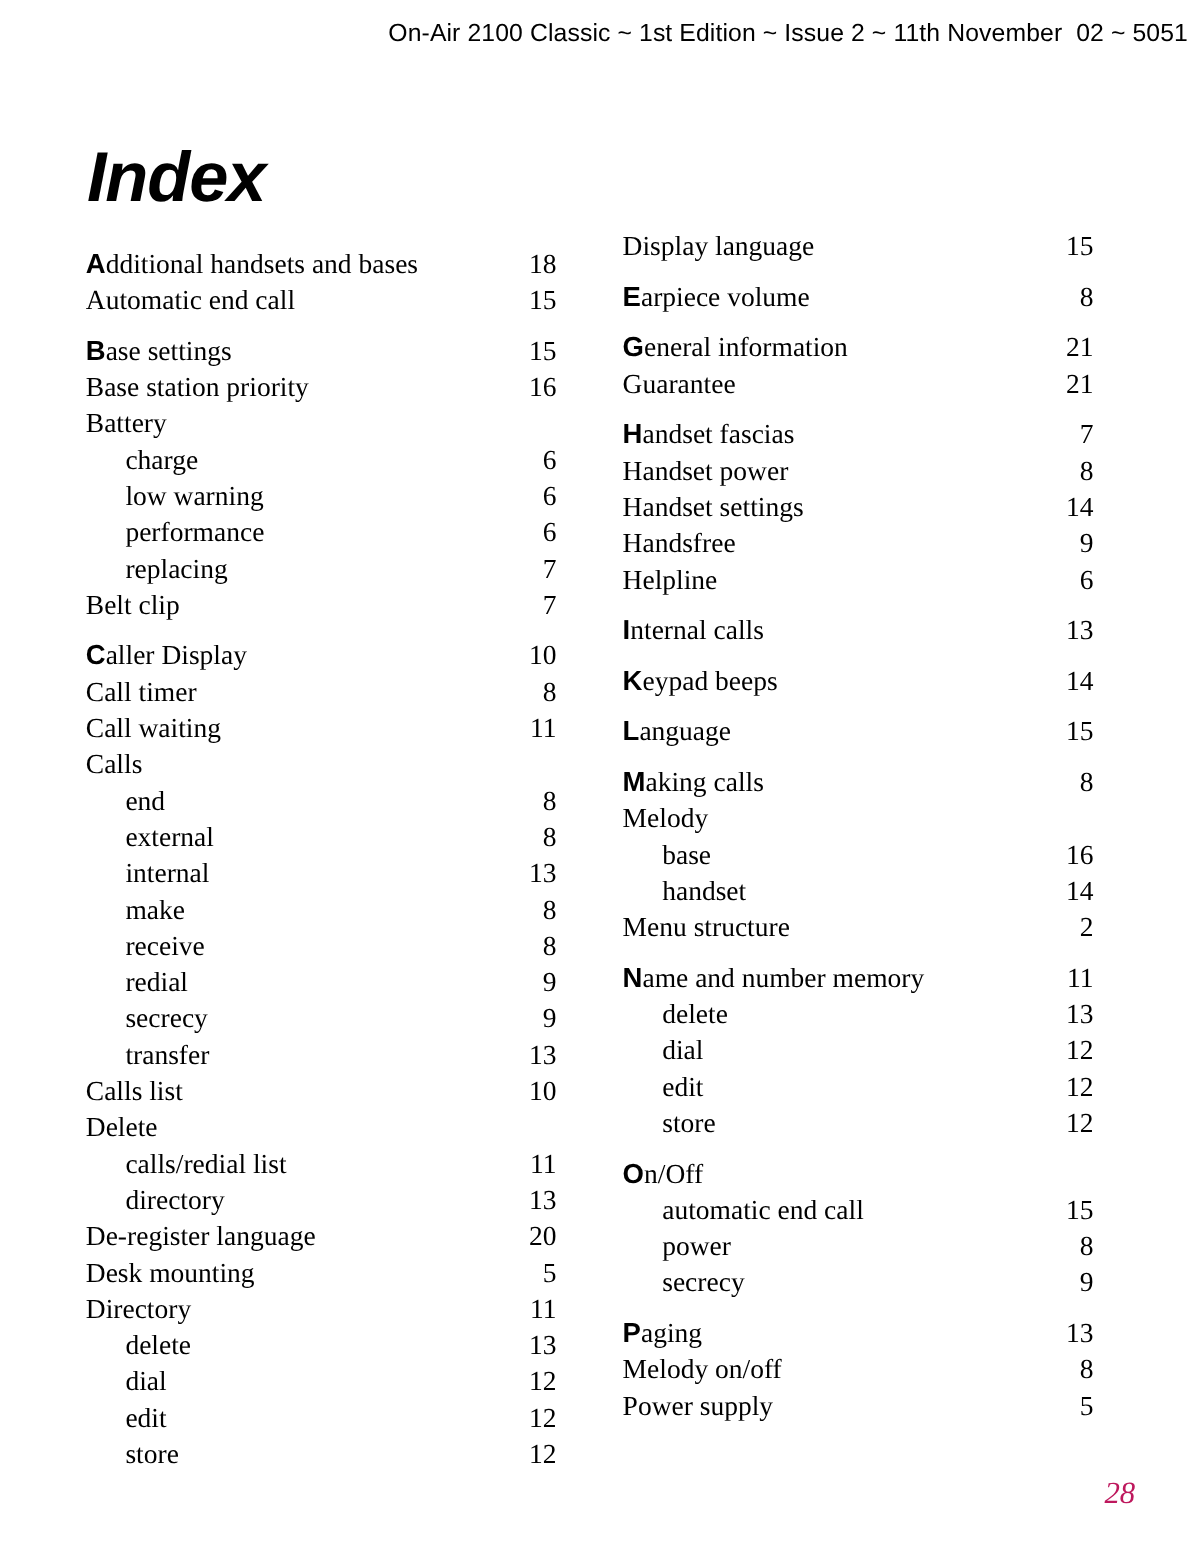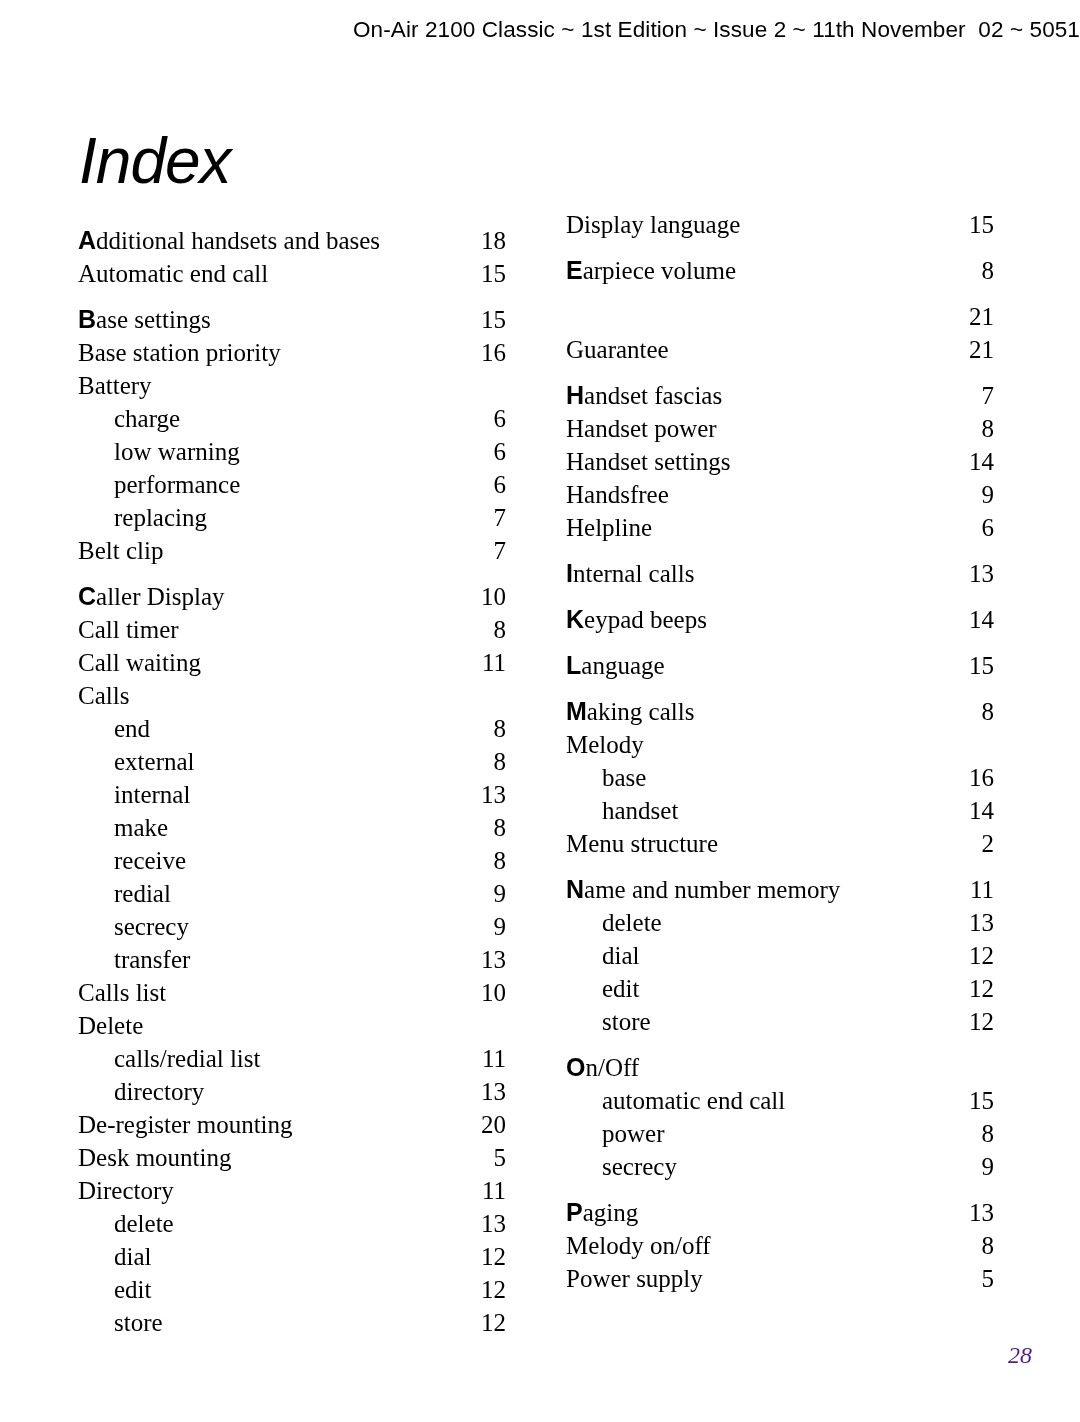--- a/index.html
+++ b/index.html
@@ -30,21 +30,21 @@
     color: #000;
     white-space: pre;
   }
 
   
   .page-title {
     position: absolute;
     top: 129px;
     left: 79px;
     font-family: "Liberation Sans", "DejaVu Sans", sans-serif;
-    font-weight: normal;
+    font-weight: bold;
     font-style: italic;
     font-size: 64px;
     line-height: 64px;
     letter-spacing: -1px;
     color: #000;
   }
 
   
   .index-body {
     position: absolute;
@@ -106,22 +106,22 @@
     font-size: 25px;
     line-height: 33px;
   }
 
   
   .folio {
     position: absolute;
     top: 1342px;
     right: 48px;
     font-style: italic;
-    font-size: 24px;
-    color: #4c1d95;
+    font-size: 28px;
+    color: #be185d;
     text-align: right;
   }
 </style>
 </head>
 <body>
 
 <div class="page-header">On-Air 2100 Classic ~ 1st Edition ~ Issue 2 ~ 11th November  02 ~ 5051</div>
 
 <div class="page-title">Index</div>
 
@@ -146,32 +146,32 @@
       <div class="entry sub"><span class="entry-label"><span>internal</span></span><span class="entry-page">13</span></div>
       <div class="entry sub"><span class="entry-label"><span>make</span></span><span class="entry-page">8</span></div>
       <div class="entry sub"><span class="entry-label"><span>receive</span></span><span class="entry-page">8</span></div>
       <div class="entry sub"><span class="entry-label"><span>redial</span></span><span class="entry-page">9</span></div>
       <div class="entry sub"><span class="entry-label"><span>secrecy</span></span><span class="entry-page">9</span></div>
       <div class="entry sub"><span class="entry-label"><span>transfer</span></span><span class="entry-page">13</span></div>
       <div class="entry"><span class="entry-label"><span>Calls list</span></span><span class="entry-page">10</span></div>
       <div class="entry"><span class="entry-label"><span>Delete</span></span><span class="entry-page"></span></div>
       <div class="entry sub"><span class="entry-label"><span>calls/redial list</span></span><span class="entry-page">11</span></div>
       <div class="entry sub"><span class="entry-label"><span>directory</span></span><span class="entry-page">13</span></div>
-      <div class="entry"><span class="entry-label"><span>De-register mounting</span></span><span class="entry-page">20</span></div>
+      <div class="entry"><span class="entry-label"><span>De-register language</span></span><span class="entry-page">20</span></div>
       <div class="entry"><span class="entry-label"><span>Desk mounting</span></span><span class="entry-page">5</span></div>
       <div class="entry"><span class="entry-label"><span>Directory</span></span><span class="entry-page">11</span></div>
       <div class="entry sub"><span class="entry-label"><span>delete</span></span><span class="entry-page">13</span></div>
       <div class="entry sub"><span class="entry-label"><span>dial</span></span><span class="entry-page">12</span></div>
       <div class="entry sub"><span class="entry-label"><span>edit</span></span><span class="entry-page">12</span></div>
       <div class="entry sub"><span class="entry-label"><span>store</span></span><span class="entry-page">12</span></div>
     </div>
   <div class="index-column col-right">
       <div class="entry section-start"><span class="entry-label"><span>Display language</span></span><span class="entry-page">15</span></div>
       <div class="entry section-start"><span class="entry-label"><span class="initial">E</span><span>arpiece volume</span></span><span class="entry-page">8</span></div>
-      <div class="entry section-start"><span class="entry-page">21</span></div>
+      <div class="entry section-start"><span class="entry-label"><span class="initial">G</span><span>eneral information</span></span><span class="entry-page">21</span></div>
       <div class="entry"><span class="entry-label"><span>Guarantee</span></span><span class="entry-page">21</span></div>
       <div class="entry section-start"><span class="entry-label"><span class="initial">H</span><span>andset fascias</span></span><span class="entry-page">7</span></div>
       <div class="entry"><span class="entry-label"><span>Handset power</span></span><span class="entry-page">8</span></div>
       <div class="entry"><span class="entry-label"><span>Handset settings</span></span><span class="entry-page">14</span></div>
       <div class="entry"><span class="entry-label"><span>Handsfree</span></span><span class="entry-page">9</span></div>
       <div class="entry"><span class="entry-label"><span>Helpline</span></span><span class="entry-page">6</span></div>
       <div class="entry section-start"><span class="entry-label"><span class="initial">I</span><span>nternal calls</span></span><span class="entry-page">13</span></div>
       <div class="entry section-start"><span class="entry-label"><span class="initial">K</span><span>eypad beeps</span></span><span class="entry-page">14</span></div>
       <div class="entry section-start"><span class="entry-label"><span class="initial">L</span><span>anguage</span></span><span class="entry-page">15</span></div>
       <div class="entry section-start"><span class="entry-label"><span class="initial">M</span><span>aking calls</span></span><span class="entry-page">8</span></div>

